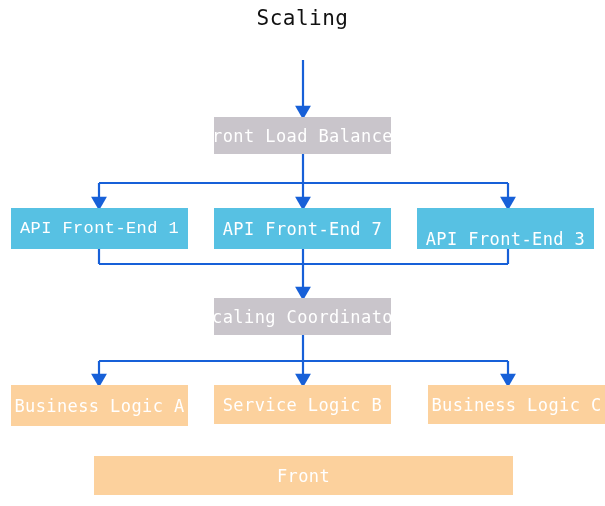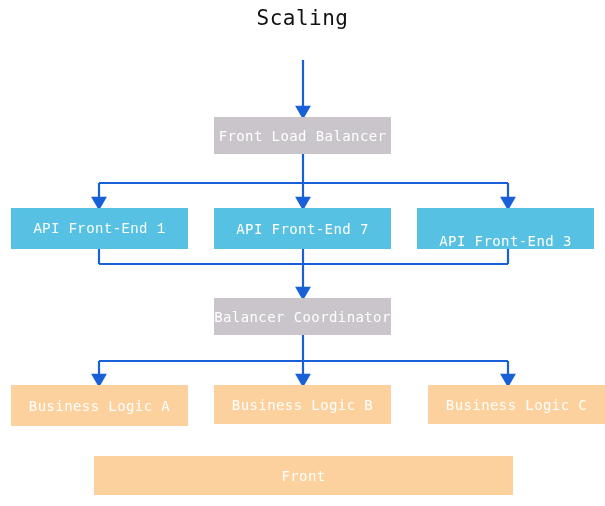--- a/index.html
+++ b/index.html
@@ -32,21 +32,21 @@
     letter-spacing: 0.5px;
   }
   .node {
     position: absolute;
     display: flex;
     align-items: center;
     justify-content: center;
     box-sizing: border-box;
     color: #ffffff;
     font-family: "DejaVu Sans Mono", "Liberation Mono", monospace;
-    font-size: 14px;
+    font-size: 17px;
     letter-spacing: 0.4px;
     white-space: nowrap;
     user-select: none;
   }
   .node-gray { background: #c9c5cb; }
   .node-blue { background: #57c1e3; }
   .node-orange { background: #fcd19d; }
 
   svg.edges {
     position: absolute;
@@ -102,29 +102,29 @@
 
   <div class="node node-blue" style="left: 214px; top: 208px; width: 177px; height: 41px;">
     <span>API Front-End 7</span>
   </div>
 
   <div class="node node-blue" style="left: 417px; top: 208px; width: 177px; height: 41px; align-items: flex-end;">
     <span>API Front-End 3</span>
   </div>
 
   <div class="node node-gray" style="left: 214px; top: 298px; width: 177px; height: 37px;">
-    <span>Balancer Coordinator</span>
+    <span>Scaling Coordinator</span>
   </div>
 
   <div class="node node-orange" style="left: 11px; top: 385px; width: 177px; height: 41px;">
     <span>Business Logic A</span>
   </div>
 
   <div class="node node-orange" style="left: 214px; top: 385px; width: 177px; height: 39px;">
-    <span>Business Logic B</span>
+    <span>Service Logic B</span>
   </div>
 
   <div class="node node-orange" style="left: 428px; top: 385px; width: 177px; height: 39px;">
     <span>Business Logic C</span>
   </div>
 
   <div class="node node-orange" style="left: 94px; top: 456px; width: 419px; height: 39px;">
     <span>Front</span>
   </div>
 

